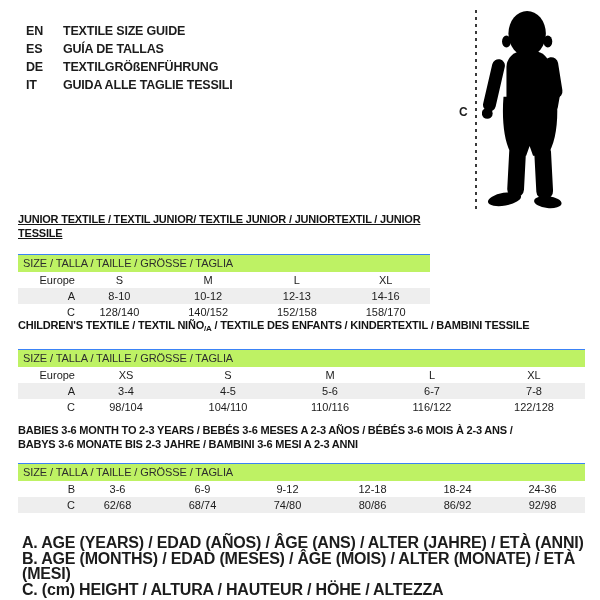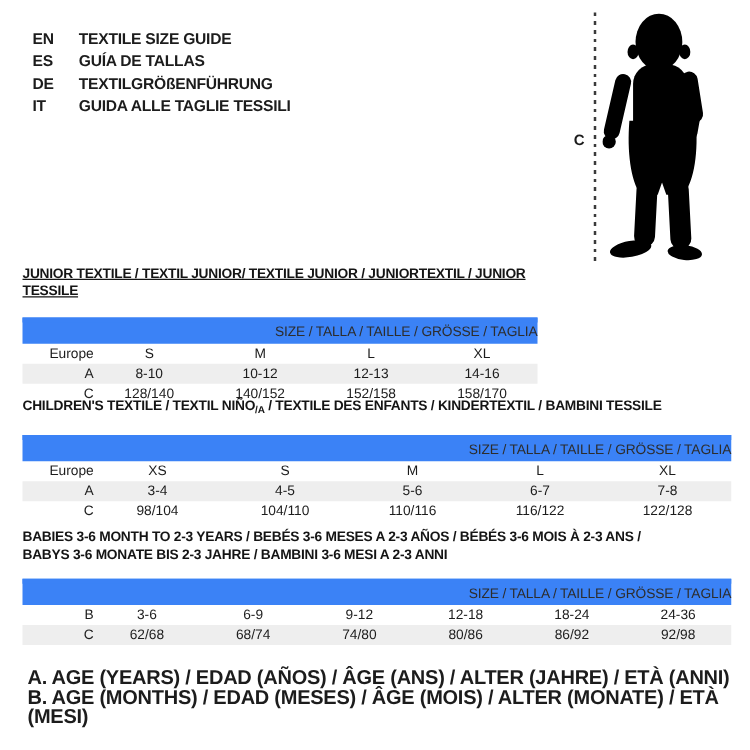--- a/index.html
+++ b/index.html
@@ -20,22 +20,22 @@
   
   .size-table{position:absolute;left:18px;font-size:11px;}
   .t1{top:212px;width:412px;}
   .t2{top:318px;width:567px;}
   .t3{top:423px;width:567px;}
   .table-title{font-weight:700;font-size:11px;line-height:14px;letter-spacing:-0.2px;color:#141414;}
   .t1 .table-title{margin-bottom:14px;text-decoration:underline;}
   .t2 .table-title{margin-bottom:13px;}
   .t3 .table-title{margin-bottom:12px;}
   .sub{font-size:8px;vertical-align:-2px;}
-  .table-header{height:17px;line-height:17px;background:#3b82f6;border-top:4px solid #3b82f6;
-    padding-left:5px;color:#2d2d2d;font-size:11px;letter-spacing:-0.1px;text-align:right;}
+  .table-header{height:17px;line-height:17px;background:#bef264;border-top:1px solid #3b82f6;
+    padding-left:5px;color:#2d2d2d;font-size:11px;letter-spacing:-0.1px;}
   .trow{display:flex;height:16px;line-height:16px;}
   .rlabel{width:52px;padding-left:5px;flex:none;text-align:right;}
   .cell{flex:1;text-align:center;}
   .stripe{background:#eeeeee;}
   
   .legend{position:absolute;left:22px;top:535px;font-weight:700;font-size:16px;line-height:15.5px;letter-spacing:-0.2px;}
 </style>
 </head>
 <body>
 
@@ -158,15 +158,16 @@
       <span class="cell">74/80</span>
       <span class="cell">80/86</span>
       <span class="cell">86/92</span>
       <span class="cell">92/98</span>
     </div>
   </div>
 
   <div class="legend">
     <div>A. AGE (YEARS) / EDAD (AÑOS) / ÂGE (ANS) / ALTER (JAHRE) / ETÀ (ANNI)</div>
     <div>B. AGE (MONTHS) / EDAD (MESES) / ÂGE (MOIS) / ALTER (MONATE) / ETÀ (MESI)</div>
+    <div>C. (cm) HEIGHT / ALTURA / HAUTEUR / HÖHE / ALTEZZA</div>
   </div>
 
 </div>
 
 </body></html>

